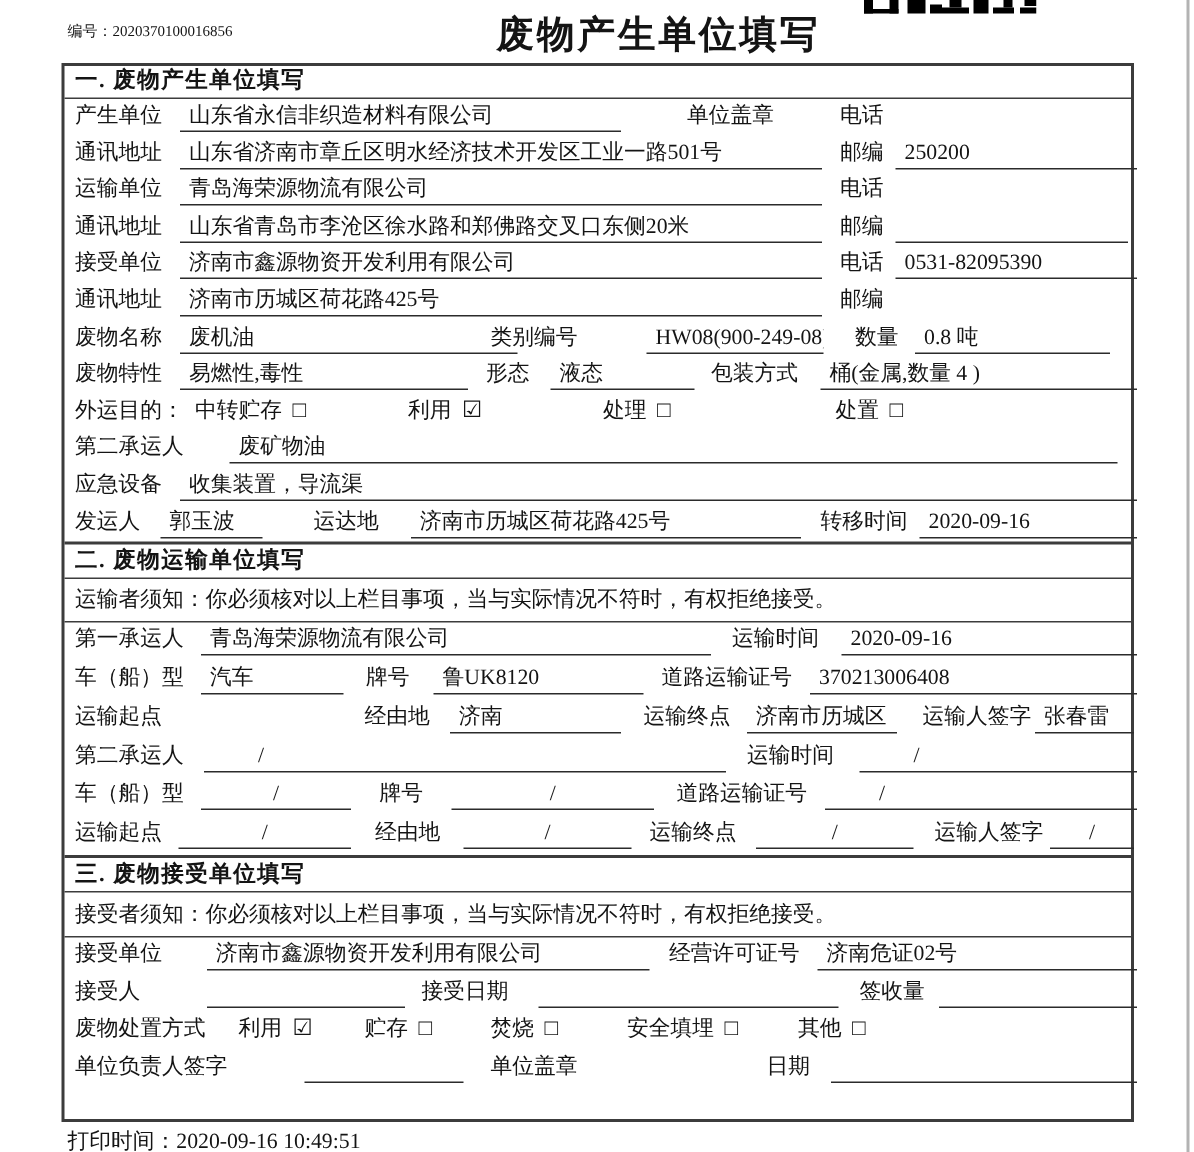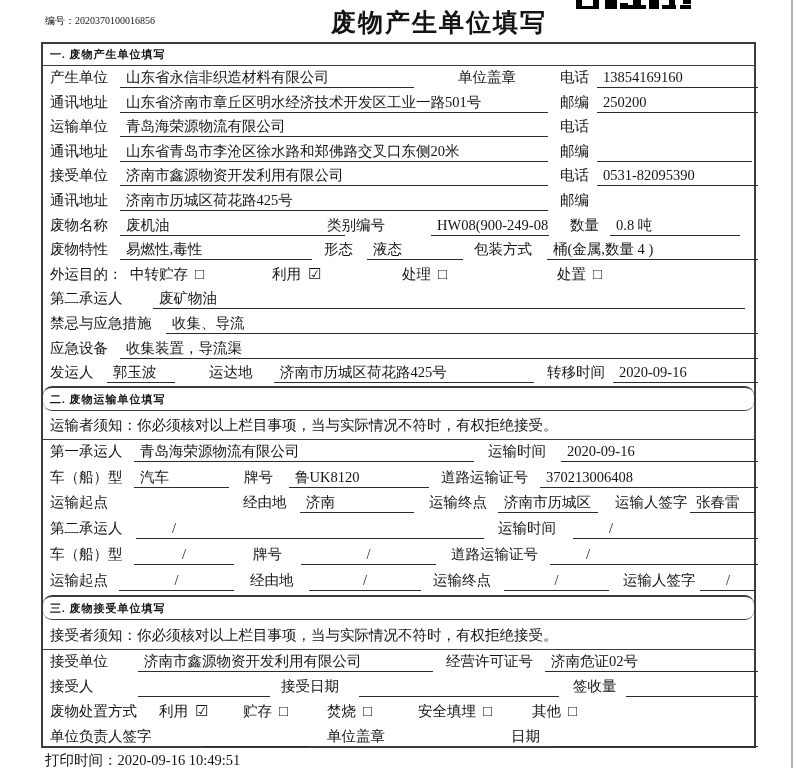--- a/index.html
+++ b/index.html
@@ -13,23 +13,23 @@
   .doc-title { position:absolute; left:331px; top:6px; font-size:25px; font-weight:bold; letter-spacing:2px; white-space:nowrap; }
   .qr-frag { position:absolute; left:576px; top:0; }
   .page-edge { position:absolute; left:791px; top:0; width:2px; height:768px; background:#b3b3b3; }
 
   .tbl {
     position:absolute; left:41px; top:42px; width:715px; height:706px;
     border:2px solid #3c3c3c;
   }
   .sechead {
     height:22px; line-height:21px; border-bottom:1px solid #3c3c3c;
-    font-weight:bold; font-size:11px; padding-left:7px; letter-spacing:1px;
-  }
-  .sechead.mid { border-top:2px solid #3c3c3c; height:25px; line-height:23px;border-radius:9px; }
+    font-weight:bold; font-size:15px; padding-left:7px; letter-spacing:1px;
+  }
+  .sechead.mid { border-top:2px solid #3c3c3c; height:25px; line-height:23px; }
   .notice {
     height:29px; line-height:29px; border-bottom:1px solid #3c3c3c;
     font-size:14.5px; padding-left:7px; white-space:nowrap;
   }
   .frow { position:relative; height:24.6px; line-height:24px; font-size:14.5px; }
   .frow2 { height:25.8px; line-height:25px; }
   .frow3 { height:25px; line-height:24px; }
   .f { position:absolute; top:1px; height:21px; line-height:21px; white-space:nowrap; }
   .lbl { }
   .val { border-bottom:1px solid #2b2b2b; padding-left:6px; overflow:hidden; }
@@ -65,21 +65,20 @@
 
   <div class="tbl">
 
     <div class="sechead">一. 废物产生单位填写</div>
 
     <div class="frow">
       <span class="f lbl" style="left:7px">产生单位</span>
       <span class="f val" style="left:77px;width:294px">山东省永信非织造材料有限公司</span>
       <span class="f lbl" style="left:415px">单位盖章</span>
       <span class="f lbl" style="left:517px">电话</span>
-      <span class="f val" style="left:554px;width:161px">13854169160</span>
     </div>
 
     <div class="frow">
       <span class="f lbl" style="left:7px">通讯地址</span>
       <span class="f val" style="left:77px;width:428px">山东省济南市章丘区明水经济技术开发区工业一路501号</span>
       <span class="f lbl" style="left:517px">邮编</span>
       <span class="f val" style="left:554px;width:161px">250200</span>
     </div>
 
     <div class="frow">
@@ -132,24 +131,20 @@
       <span class="f opt" style="left:229px"><span>利用</span><span class="bx">☑</span></span>
       <span class="f opt" style="left:359px"><span>处理</span><span class="bx">□</span></span>
       <span class="f opt" style="left:514px"><span>处置</span><span class="bx">□</span></span>
     </div>
 
     <div class="frow">
       <span class="f lbl" style="left:7px">第二承运人</span>
       <span class="f val" style="left:110px;width:592px">废矿物油</span>
     </div>
 
-    <div class="frow">
-      <span class="f lbl" style="left:7px">禁忌与应急措施</span>
-      <span class="f val" style="left:123px;width:592px">收集、导流</span>
-    </div>
 
     <div class="frow">
       <span class="f lbl" style="left:7px">应急设备</span>
       <span class="f val" style="left:77px;width:638px">收集装置，导流渠</span>
     </div>
 
     <div class="frow">
       <span class="f lbl" style="left:7px">发运人</span>
       <span class="f val" style="left:64px;width:68px">郭玉波</span>
       <span class="f lbl" style="left:166px">运达地</span>

